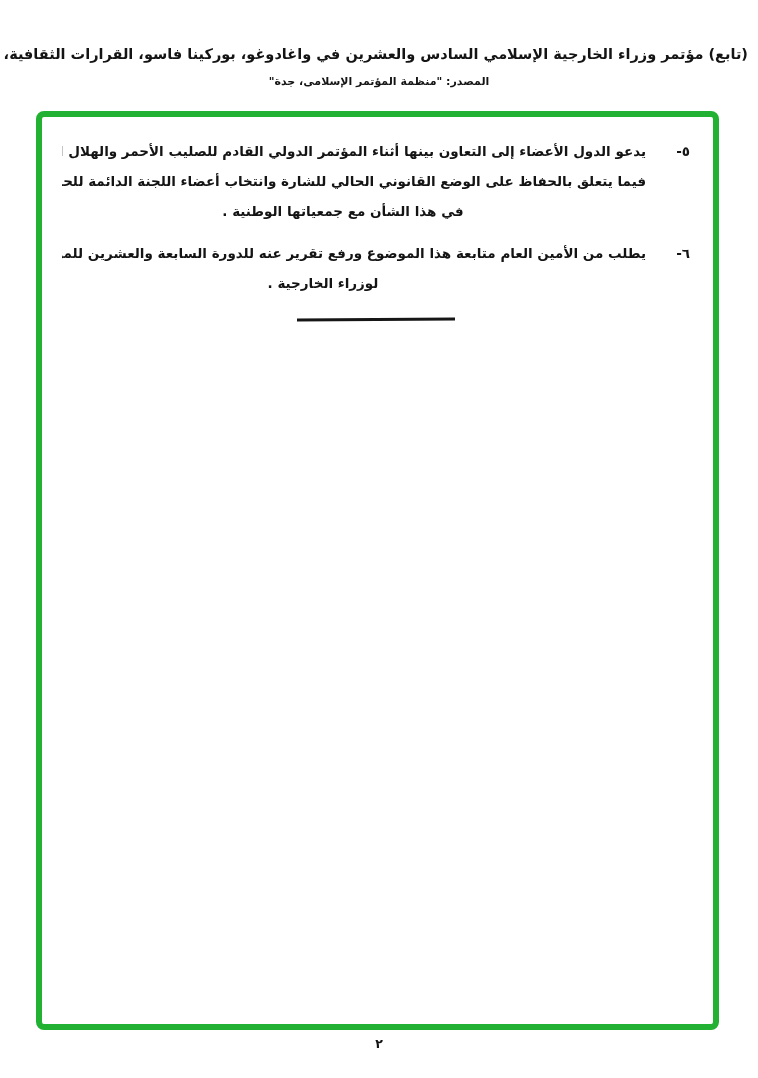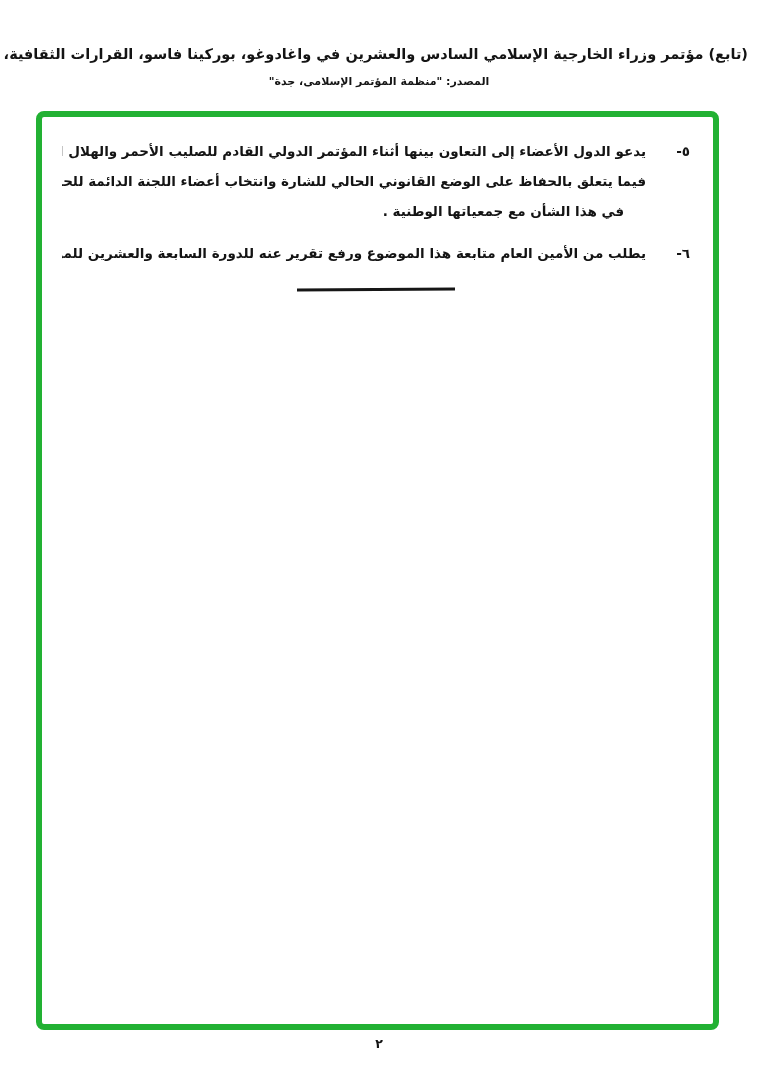--- a/index.html
+++ b/index.html
@@ -74,21 +74,21 @@
     line-height: 30px;
     color: #141414;
   }
   .line-fill {
     text-align: justify;
     text-align-last: justify;
     white-space: nowrap;
     overflow: hidden;
   }
   .line-end {
-    text-align: right;
+    text-align: center;
   }
   .indent-sm { padding-left: 0; padding-right: 22px; }
   .indent-lg { padding-left: 0; padding-right: 62px; }
   .divider {
     width: 158px;
     height: 3px;
     background: #161616;
     margin: 20px auto 0 auto;
     transform: rotate(-0.3deg);
   }
@@ -119,20 +119,21 @@
         <div class="line-fill">يدعو الدول الأعضاء إلى التعاون بينها أثناء المؤتمر الدولي القادم للصليب الأحمر والهلال الأحمر خاصـــة</div>
         <div class="line-fill">فيما يتعلق بالحفاظ على الوضع القانوني الحالي للشارة وانتخاب أعضاء اللجنة الدائمة للحركة والتنســيق</div>
         <div class="line-end indent-sm">في هذا الشأن مع جمعياتها الوطنية .</div>
       </div>
     </div>
 
     <div class="res-item" style="margin-top: 12px;">
       <div class="res-marker">٦-</div>
       <div class="res-lines">
         <div class="line-fill">يطلب من الأمين العام متابعة هذا الموضوع ورفع تقرير عنه للدورة السابعة والعشرين للمؤتمر الإســلامي</div>
+        <div class="line-end indent-lg">لوزراء الخارجية .</div>
       </div>
     </div>
 
     <div class="divider"></div>
 
   </div>
 </div>
 
 <div class="page-number">٢</div>
 

